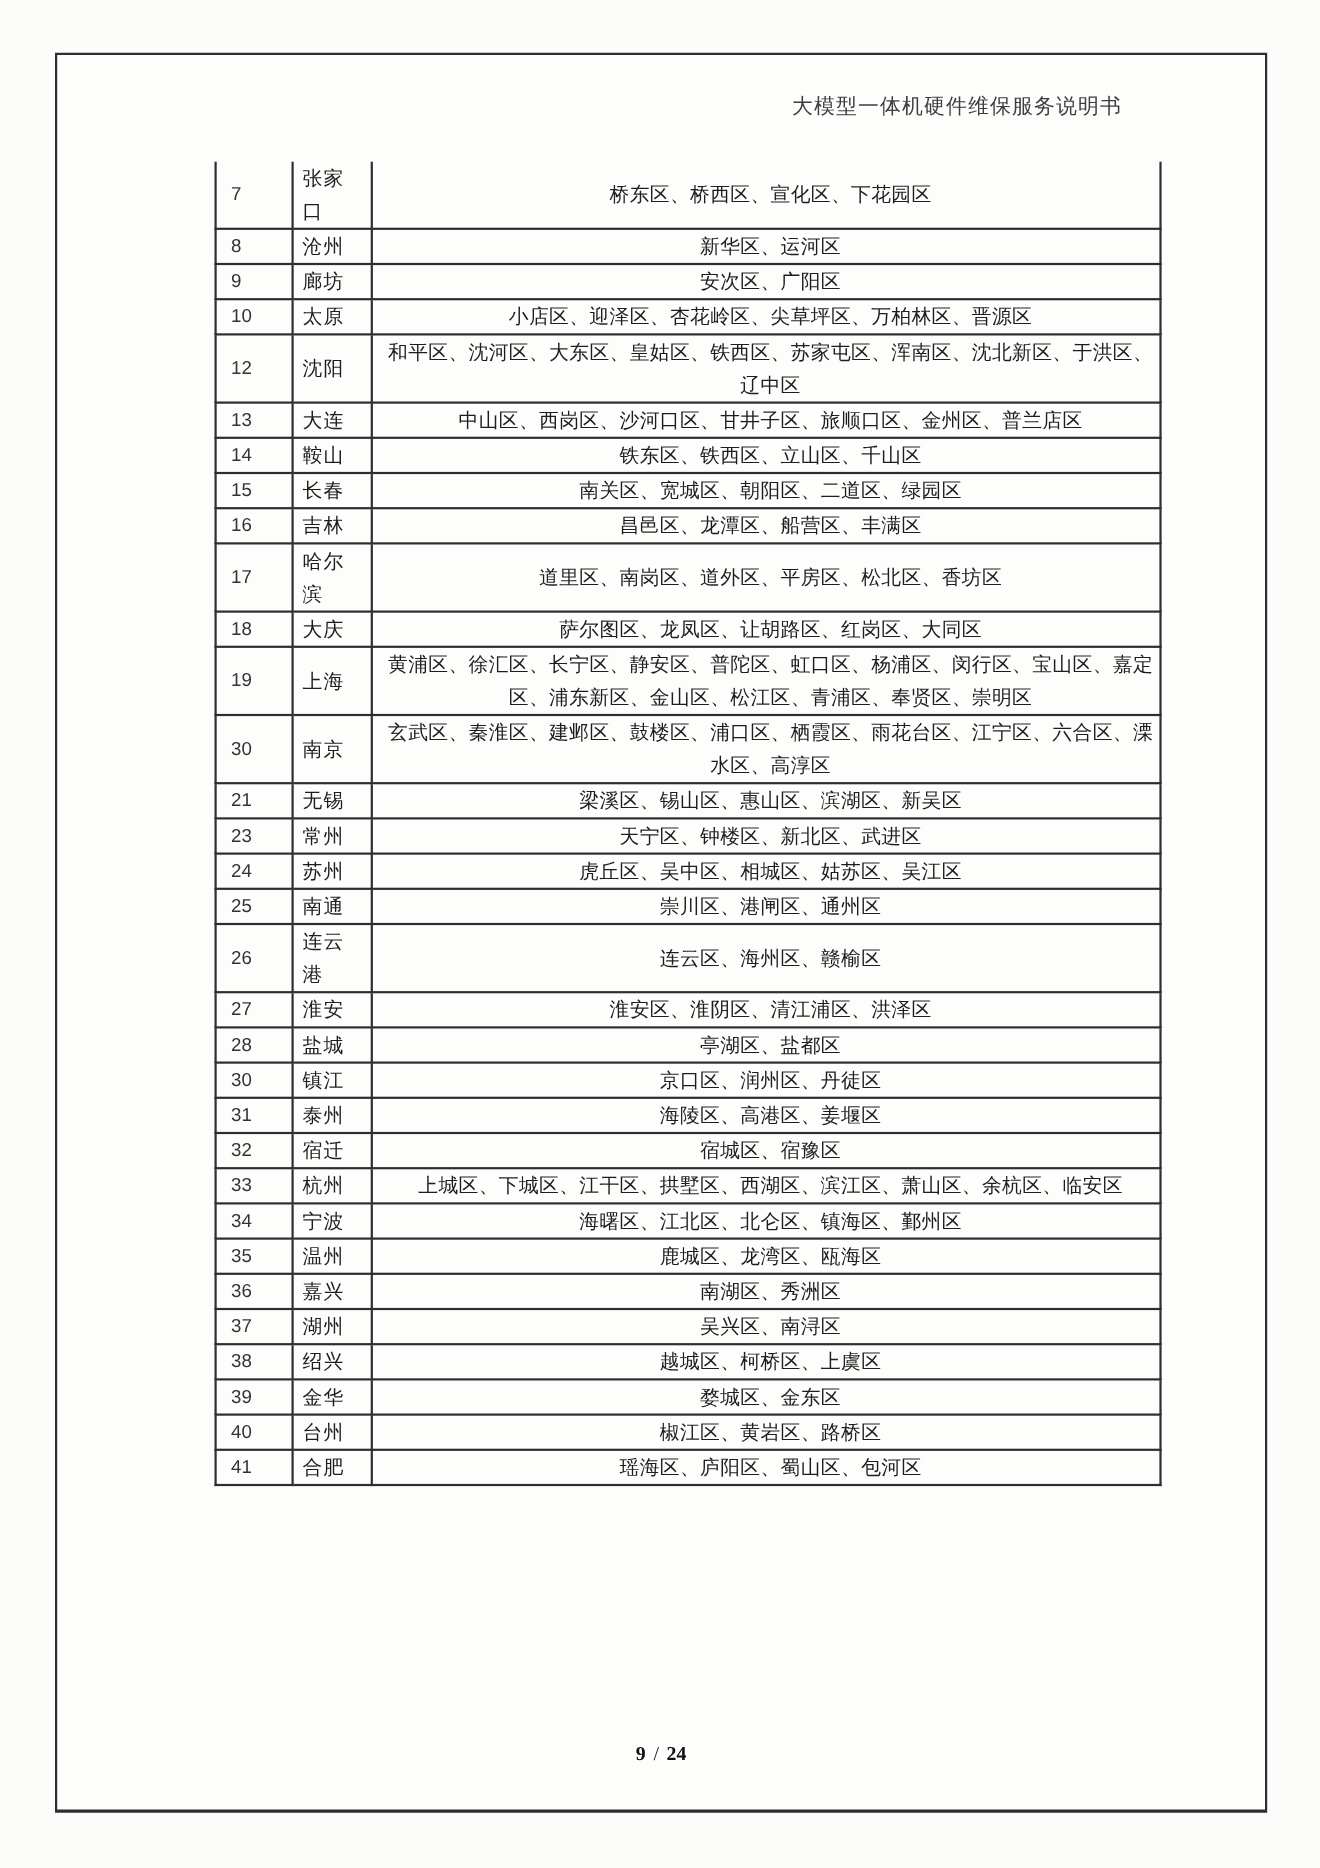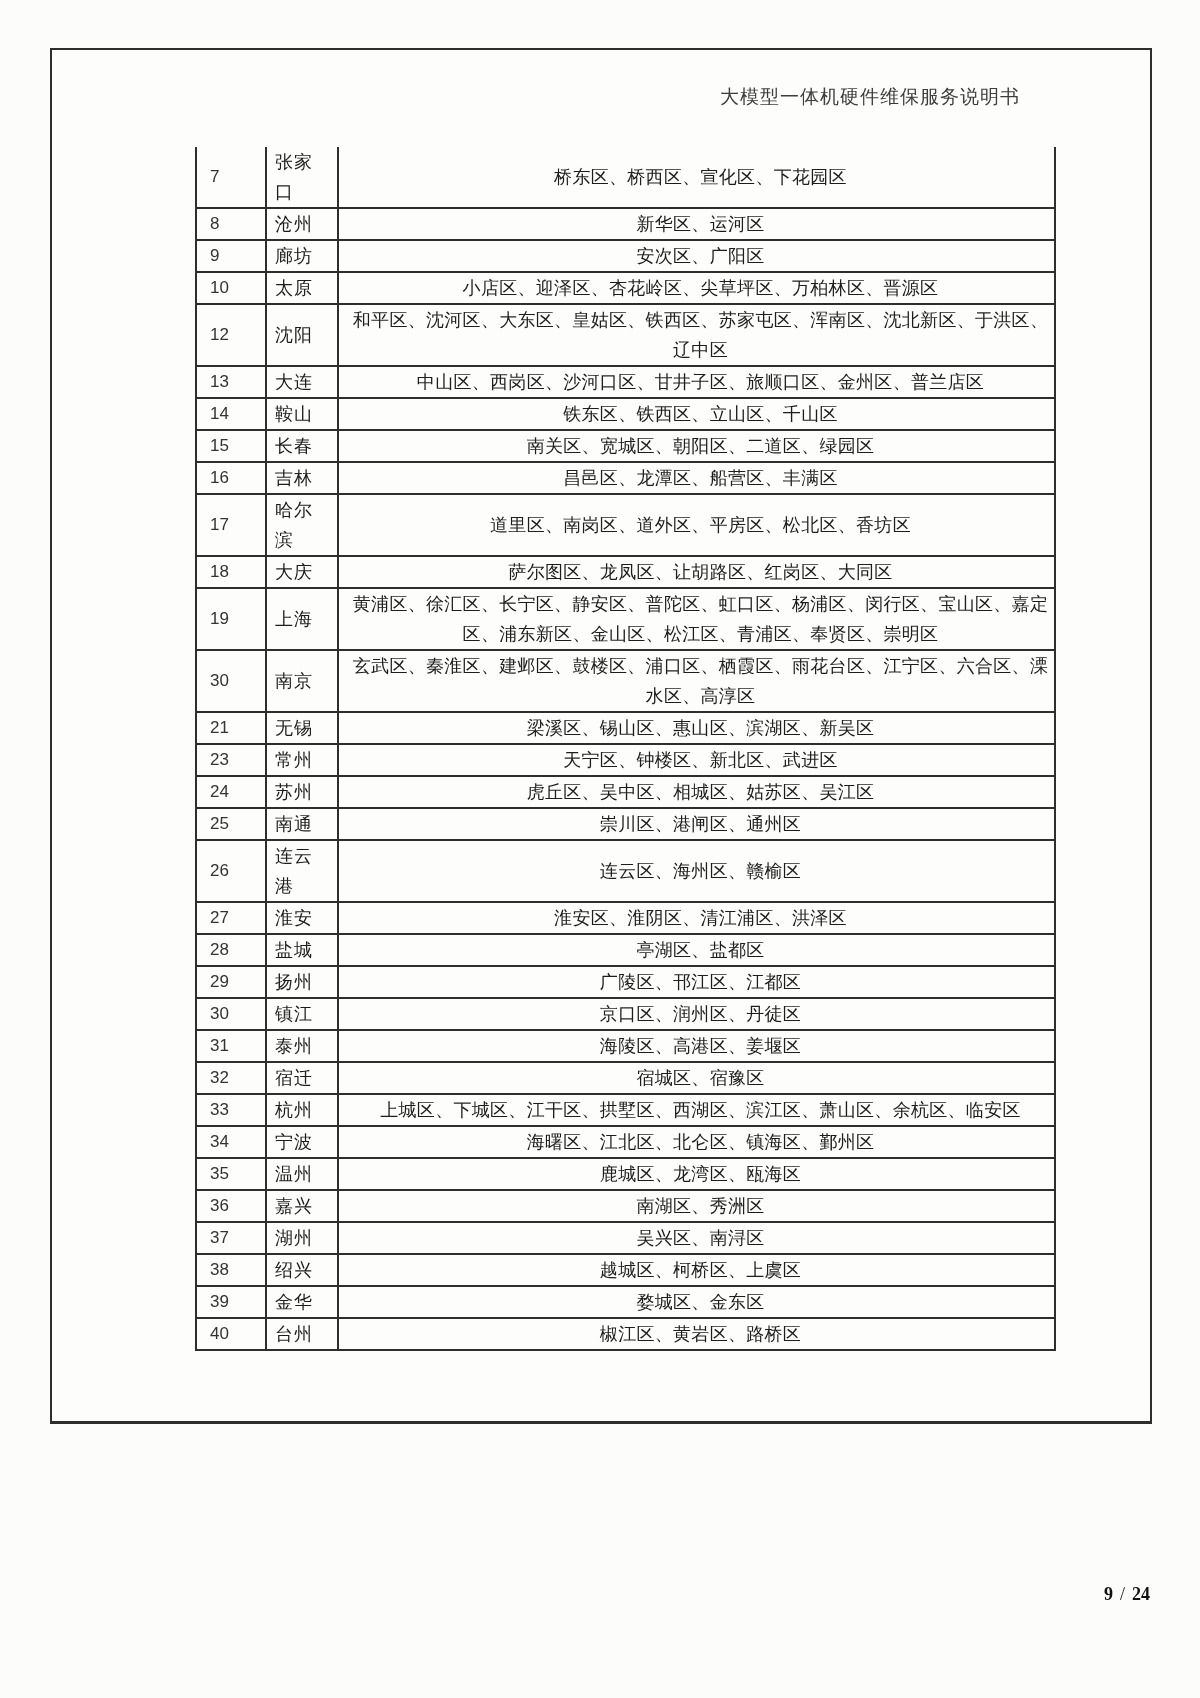--- a/index.html
+++ b/index.html
@@ -6,21 +6,21 @@
   html, body { background: #fcfcfb; }
   body {
     width: 1200px; height: 1698px;
     position: relative;
     font-family: "Liberation Serif", "DejaVu Serif", serif;
     color: #1d1d1d;
   }
   .page-frame {
     position: absolute;
     left: 50px; top: 48px;
-    width: 1102px; height: 1376px;
+    width: 1102px; height: 1600px;
     border: 2px solid #2e2e2e;
     border-bottom-width: 3px;
     background: #fdfdfc;
   }
   .doc-header {
     position: absolute;
     top: 34px; right: 130px;
     font-size: 19px;
     letter-spacing: 1px;
     color: #3d3d3d;
@@ -58,21 +58,21 @@
   td.col-districts {
     padding: 0 4px 0 12px;
     letter-spacing: 0.3px;
     line-break: strict;
     text-align: center;
   }
   .page-footer {
     position: absolute;
     top: 1534px; left: 0;
     width: 100%;
-    text-align: right;
+    text-align: center;
     font-size: 18px;
     font-weight: bold;
     color: #111111;
   }
   .page-footer .sep {
     font-weight: normal;
     margin: 0 7px;
     color: #222222;
   }
 </style>
@@ -205,25 +205,20 @@
     <td class="col-city">淮安</td>
     <td class="col-districts">淮安区、淮阴区、清江浦区、洪泽区</td>
   </tr>
 
   <tr>
     <td class="col-no">28</td>
     <td class="col-city">盐城</td>
     <td class="col-districts">亭湖区、盐都区</td>
   </tr>
 
-  <tr>
-    <td class="col-no">29</td>
-    <td class="col-city">扬州</td>
-    <td class="col-districts">广陵区、邗江区、江都区</td>
-  </tr>
 
   <tr>
     <td class="col-no">30</td>
     <td class="col-city">镇江</td>
     <td class="col-districts">京口区、润州区、丹徒区</td>
   </tr>
 
   <tr>
     <td class="col-no">31</td>
     <td class="col-city">泰州</td>
@@ -277,20 +272,25 @@
     <td class="col-city">金华</td>
     <td class="col-districts">婺城区、金东区</td>
   </tr>
 
   <tr>
     <td class="col-no">40</td>
     <td class="col-city">台州</td>
     <td class="col-districts">椒江区、黄岩区、路桥区</td>
   </tr>
 
+  <tr>
+    <td class="col-no">41</td>
+    <td class="col-city">合肥</td>
+    <td class="col-districts">瑶海区、庐阳区、蜀山区、包河区</td>
+  </tr>
 
 </tbody>
   </table>
 
   <div class="page-footer">
     <span>9</span><span class="sep">/</span><span>24</span>
   </div>
 
 </div>
 

